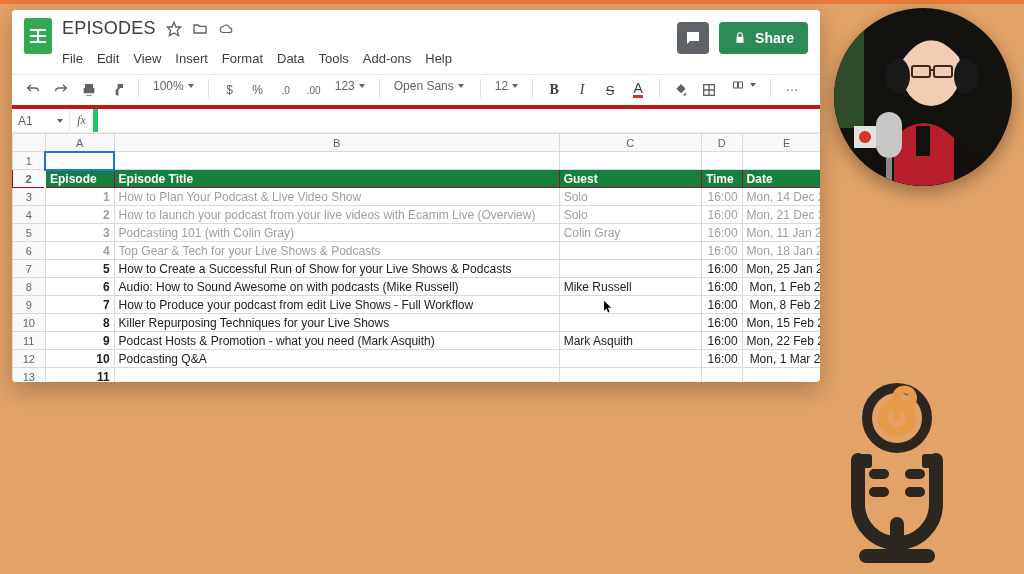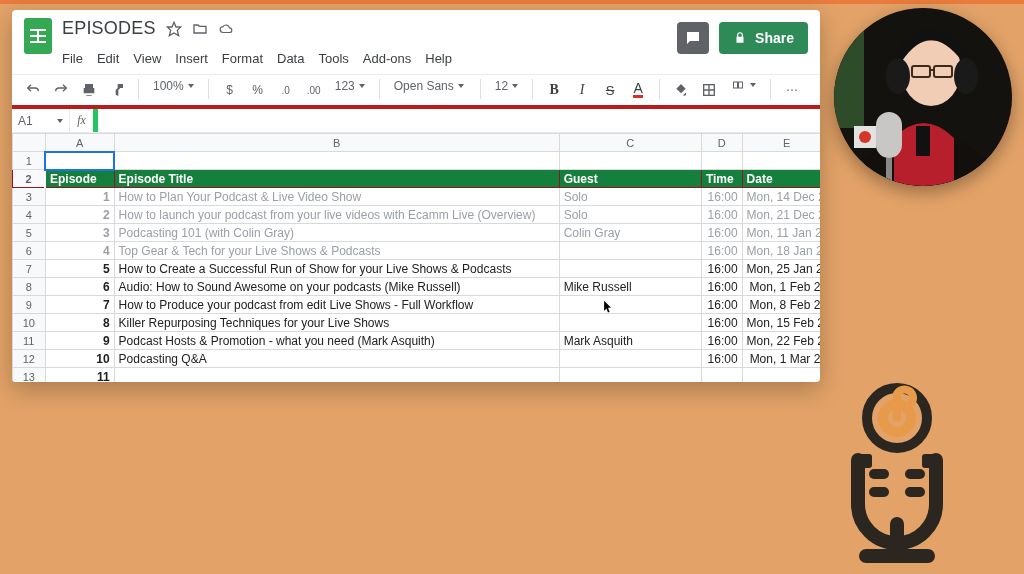--- a/index.html
+++ b/index.html
@@ -342,21 +342,21 @@
             <td class="rowhdr-td">7</td>
             <td class="num">5</td>
             <td>How to Create a Successful Run of Show for your Live Shows &amp; Podcasts</td>
             <td></td>
             <td class="time">16:00</td>
             <td class="">Mon, 25 Jan 20</td>
           </tr>
           <tr>
             <td class="rowhdr-td">8</td>
             <td class="num">6</td>
-            <td>Audio: How to Sound Awesome on your podcasts (Mike Russell)</td>
+            <td>Audio: How to Sound Awesome on with podcasts (Mike Russell)</td>
             <td>Mike Russell</td>
             <td class="time">16:00</td>
             <td class="date-right">Mon, 1 Feb 20</td>
           </tr>
           <tr>
             <td class="rowhdr-td">9</td>
             <td class="num">7</td>
             <td>How to Produce your podcast from edit Live Shows - Full Workflow</td>
             <td></td>
             <td class="time">16:00</td>

